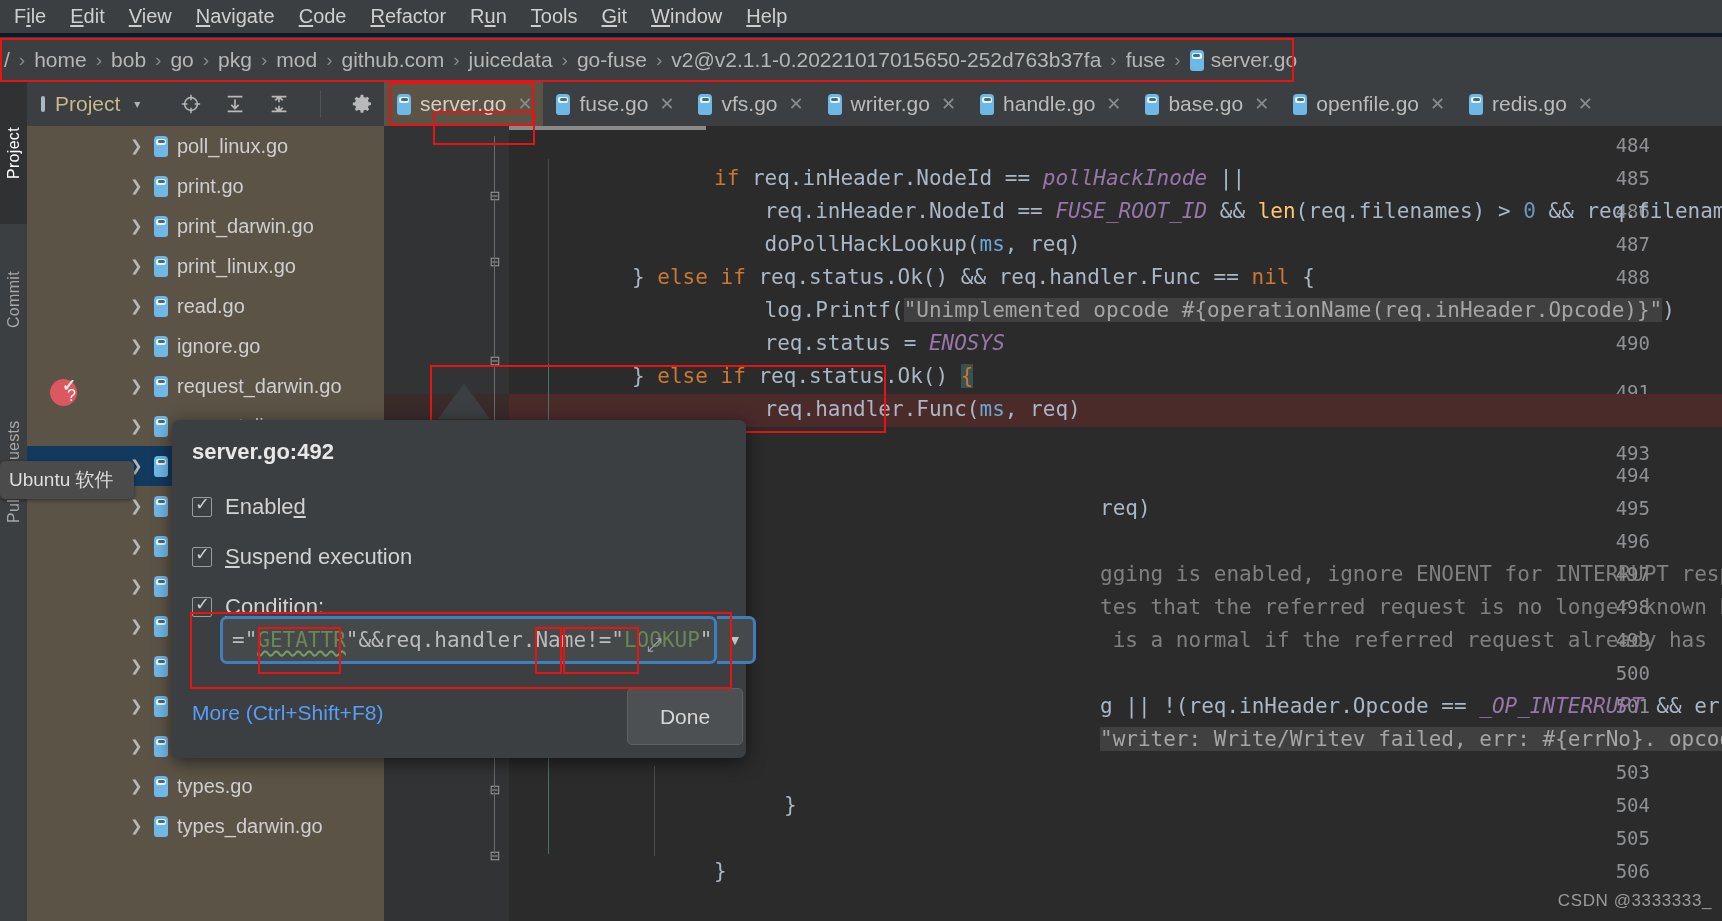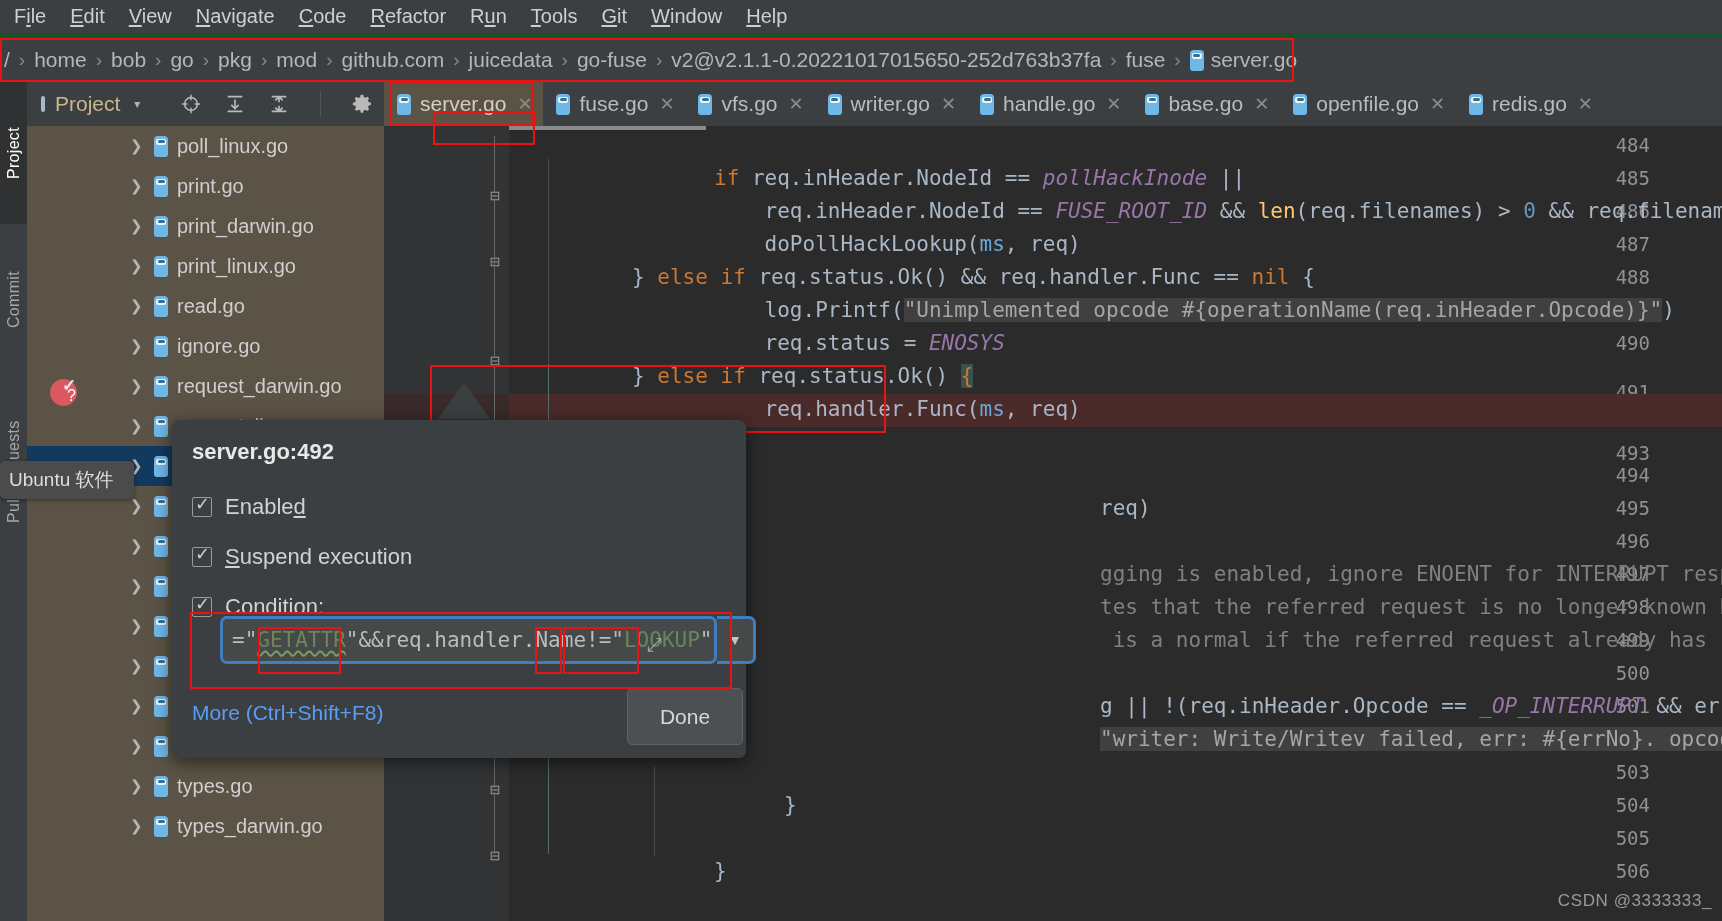--- a/index.html
+++ b/index.html
@@ -3,21 +3,21 @@
 <meta charset="utf-8">
 <style>
   * { margin:0; padding:0; box-sizing:border-box; }
   html,body { width:1722px; height:921px; overflow:hidden; }
   body {
     background:#3c3f41;
     font-family:"Liberation Sans", sans-serif;
     color:#bbbbbb;
     -webkit-font-smoothing:antialiased;
   }
-  #root { position:relative; width:1722px; height:921px; background:#14532d; }
+  #root { position:relative; width:1722px; height:921px; background:#0f172a; }
 
   
   .menubar {
     position:absolute; left:0; top:0; width:1722px; height:33px;
     background:#3c3f41; display:flex; align-items:center; padding-left:2px;
   }
   .menu-item {
     font-size:20px; color:#cfcfcf; padding:0 12px; line-height:33px;
     white-space:nowrap;
   }

